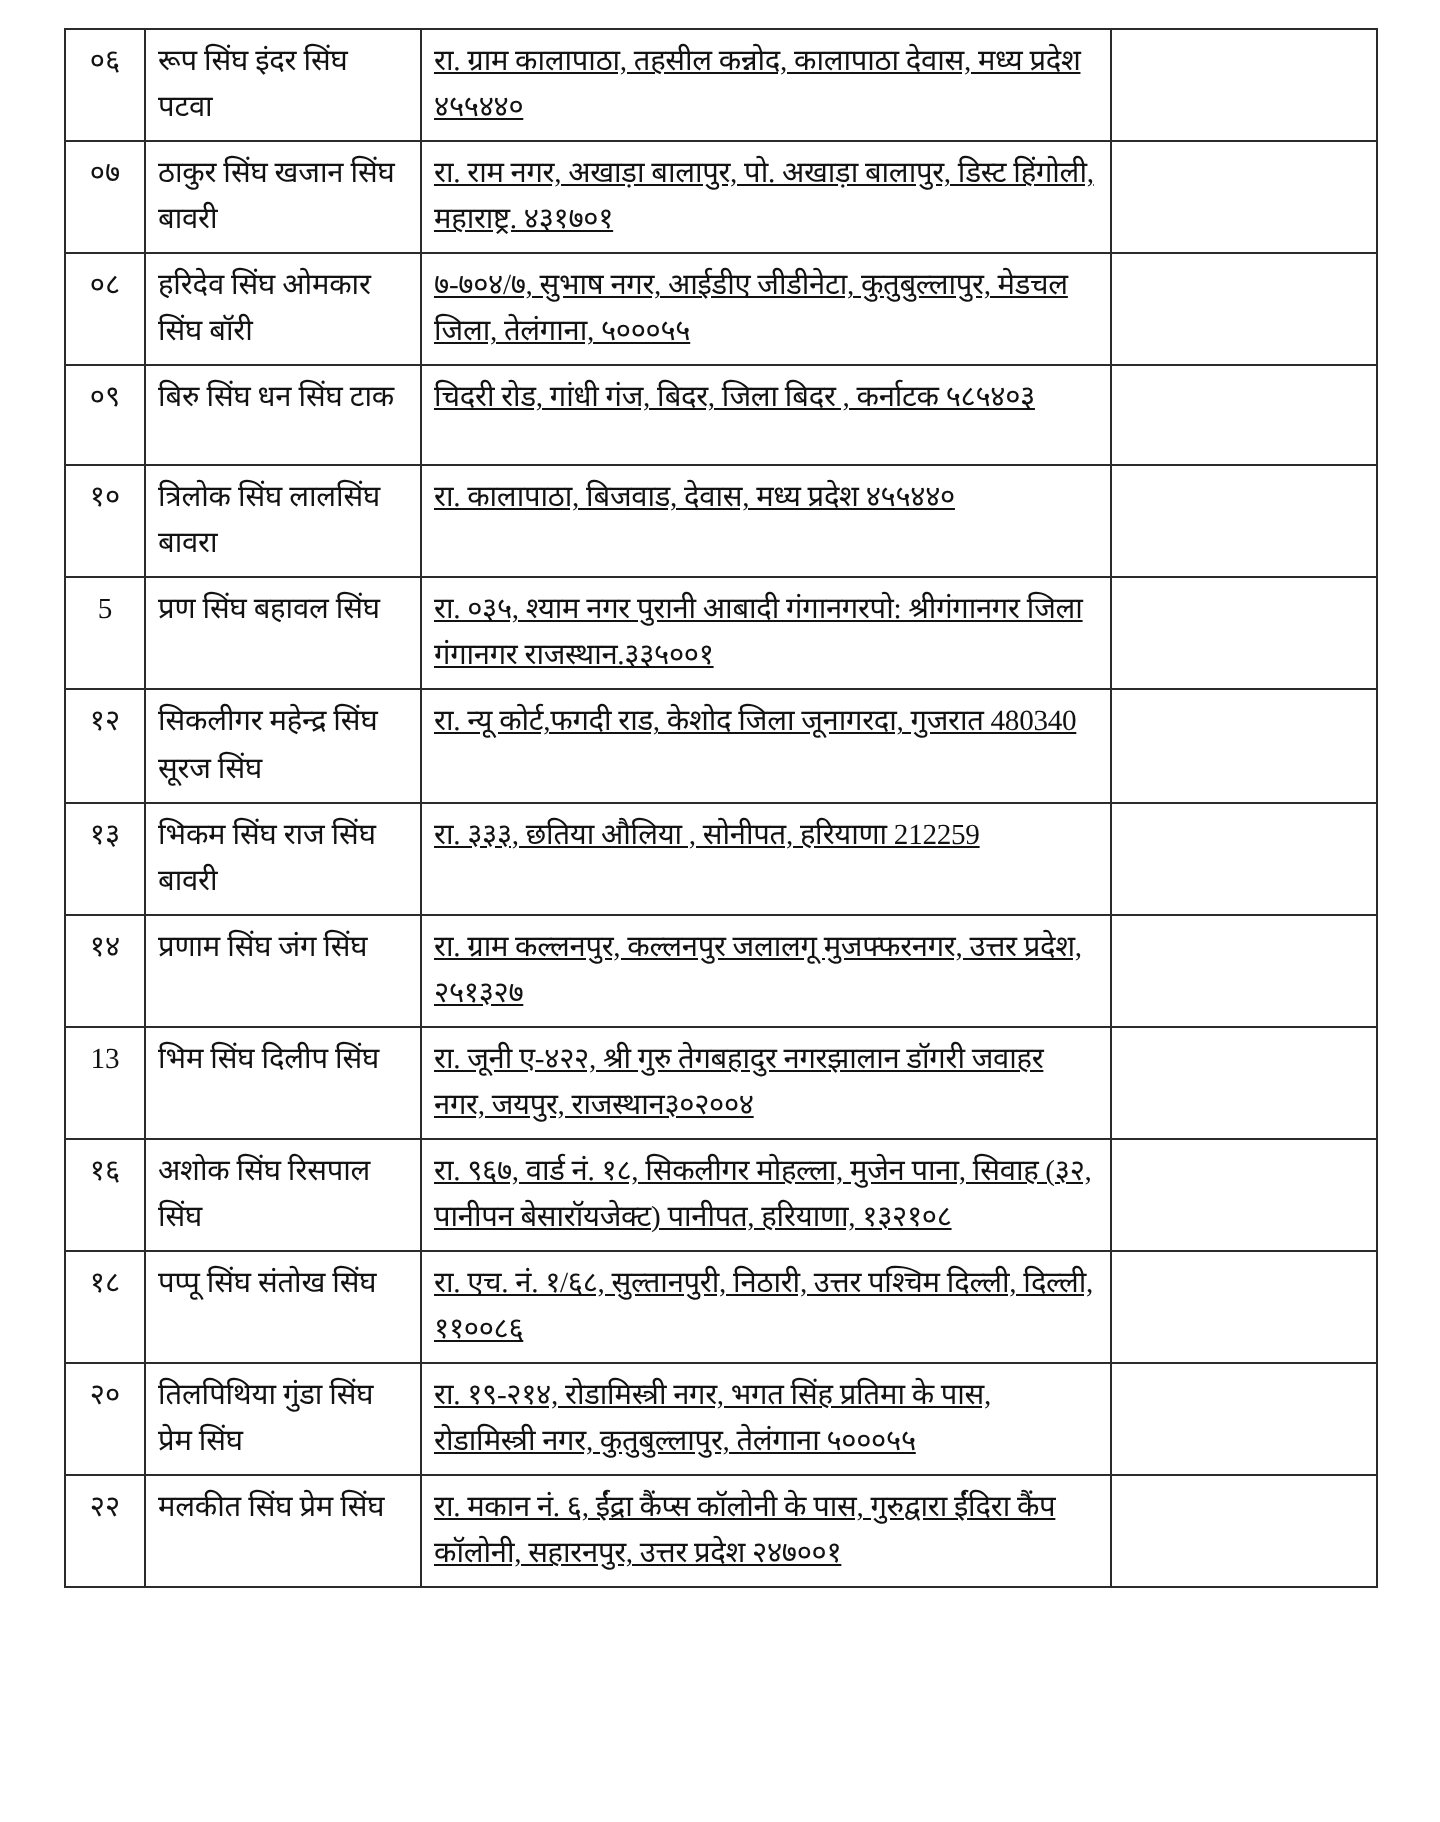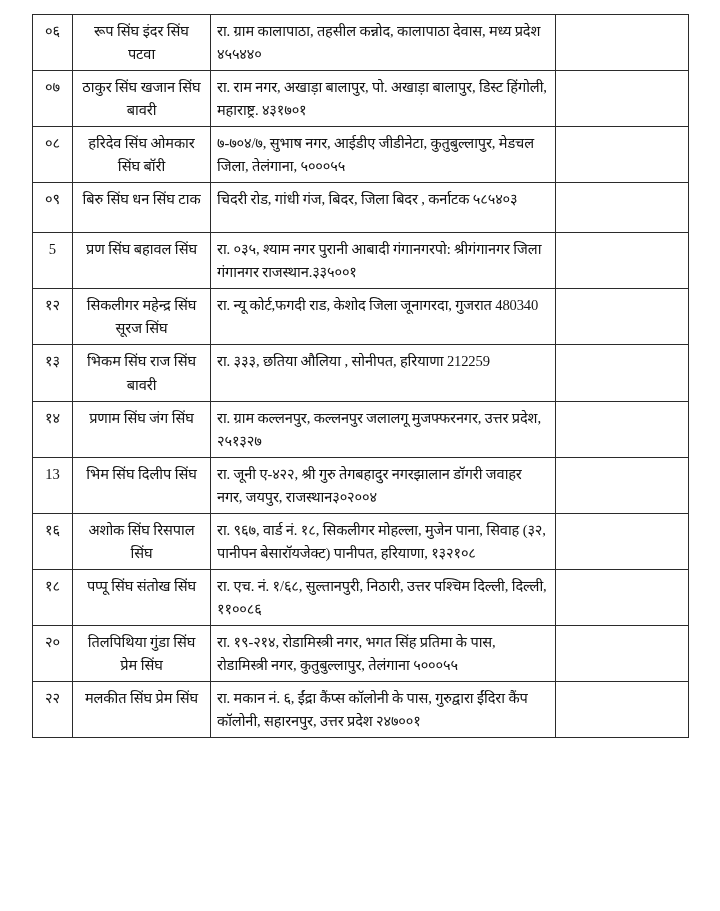--- a/index.html
+++ b/index.html
@@ -53,27 +53,28 @@
   col.c-blank   { width: 133px; }
 
   td.serial {
     text-align: center;
     padding-left: 2px;
     padding-right: 2px;
     white-space: nowrap;
   }
 
   td.name {
-    text-align: center;
+    text-align: left;
     letter-spacing: -0.1px;
   }
 
   td.address {
     text-align: left;
     letter-spacing: -0.15px;
+    text-decoration: underline;
   }
 
   td.blank {
     
   }
 
   
   tr[data-name="table-row"] {
     height: 50px;
   }
@@ -106,20 +107,26 @@
         <tr data-name="table-row">
           <td class="serial" data-name="cell-serial-number">०८</td>
           <td class="name" data-name="cell-name">हरिदेव सिंघ ओमकार सिंघ बॉरी</td>
           <td class="address" data-name="cell-address">७-७०४/७, सुभाष नगर, आईडीए जीडीनेटा, कुतुबुल्लापुर, मेडचल जिला, तेलंगाना, ५०००५५</td>
           <td class="blank" data-name="cell-remarks"></td>
         </tr>
         <tr data-name="table-row">
           <td class="serial" data-name="cell-serial-number">०९</td>
           <td class="name" data-name="cell-name">बिरु सिंघ धन सिंघ टाक</td>
           <td class="address" data-name="cell-address">चिदरी रोड, गांधी गंज, बिदर, जिला बिदर ,  कर्नाटक ५८५४०३</td>
+          <td class="blank" data-name="cell-remarks"></td>
+        </tr>
+        <tr data-name="table-row">
+          <td class="serial" data-name="cell-serial-number">१०</td>
+          <td class="name" data-name="cell-name">त्रिलोक सिंघ लालसिंघ बावरा</td>
+          <td class="address" data-name="cell-address">रा. कालापाठा, बिजवाड, देवास, मध्य प्रदेश ४५५४४०</td>
           <td class="blank" data-name="cell-remarks"></td>
         </tr>
         <tr data-name="table-row">
           <td class="serial" data-name="cell-serial-number">5</td>
           <td class="name" data-name="cell-name">प्रण सिंघ बहावल सिंघ</td>
           <td class="address" data-name="cell-address">रा. ०३५, श्याम नगर पुरानी आबादी गंगानगरपो: श्रीगंगानगर जिला गंगानगर राजस्थान.३३५००१</td>
           <td class="blank" data-name="cell-remarks"></td>
         </tr>
         <tr data-name="table-row">
           <td class="serial" data-name="cell-serial-number">१२</td>

